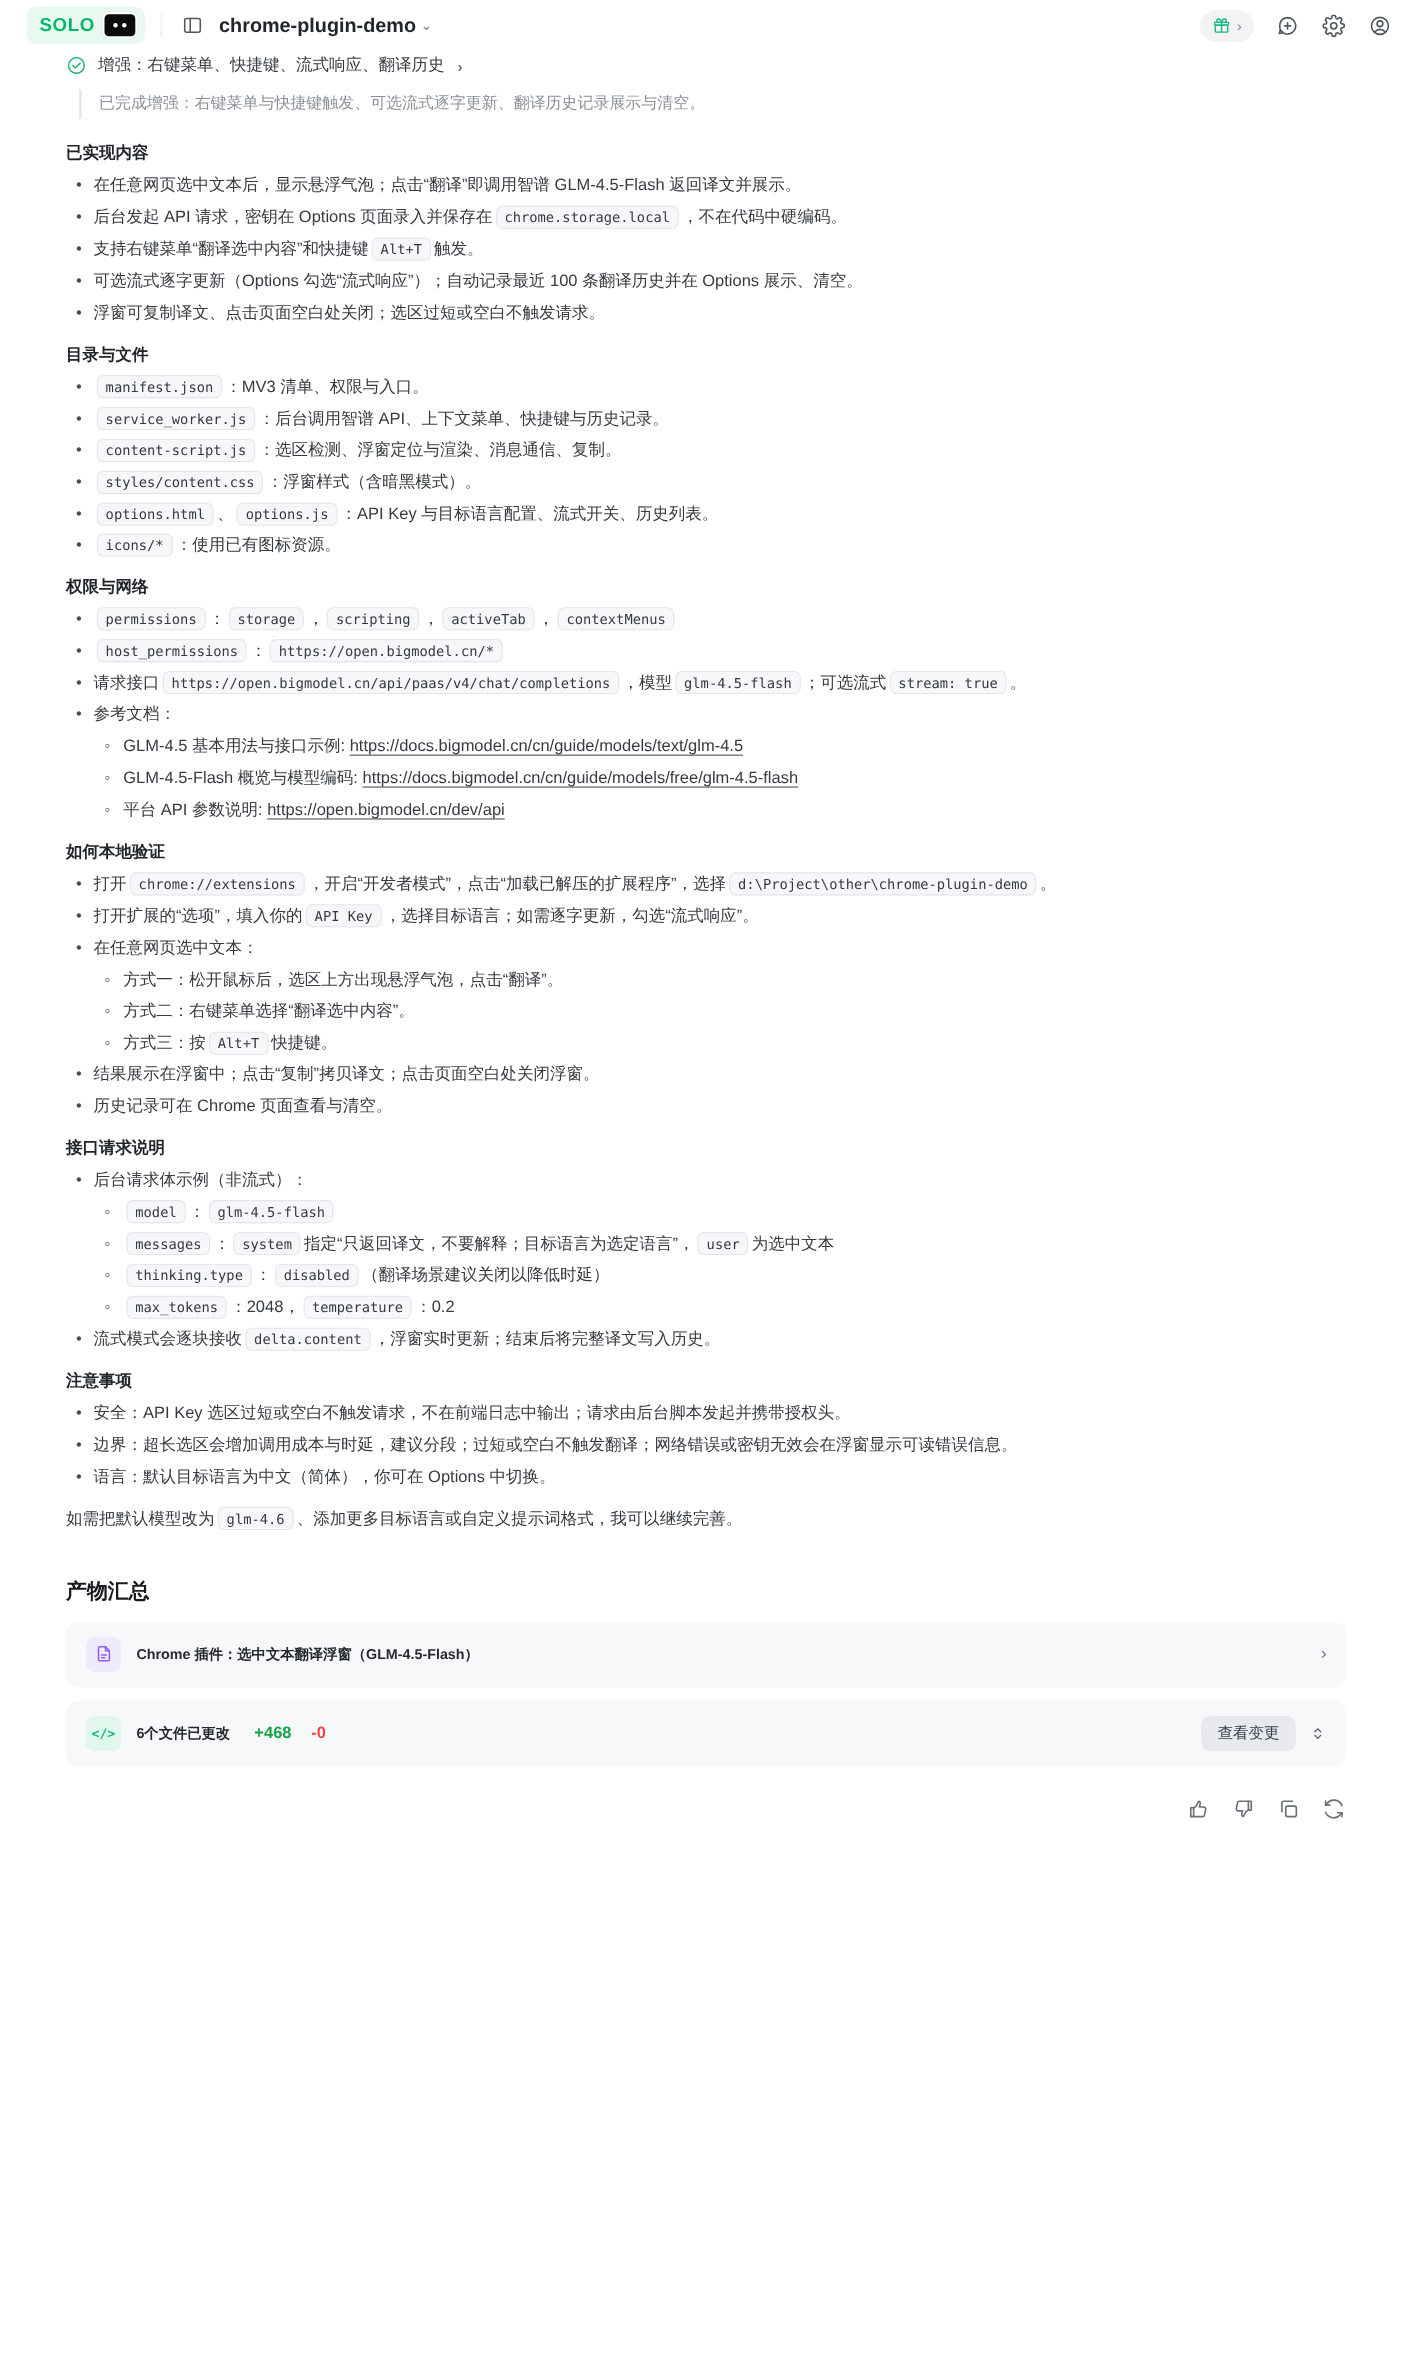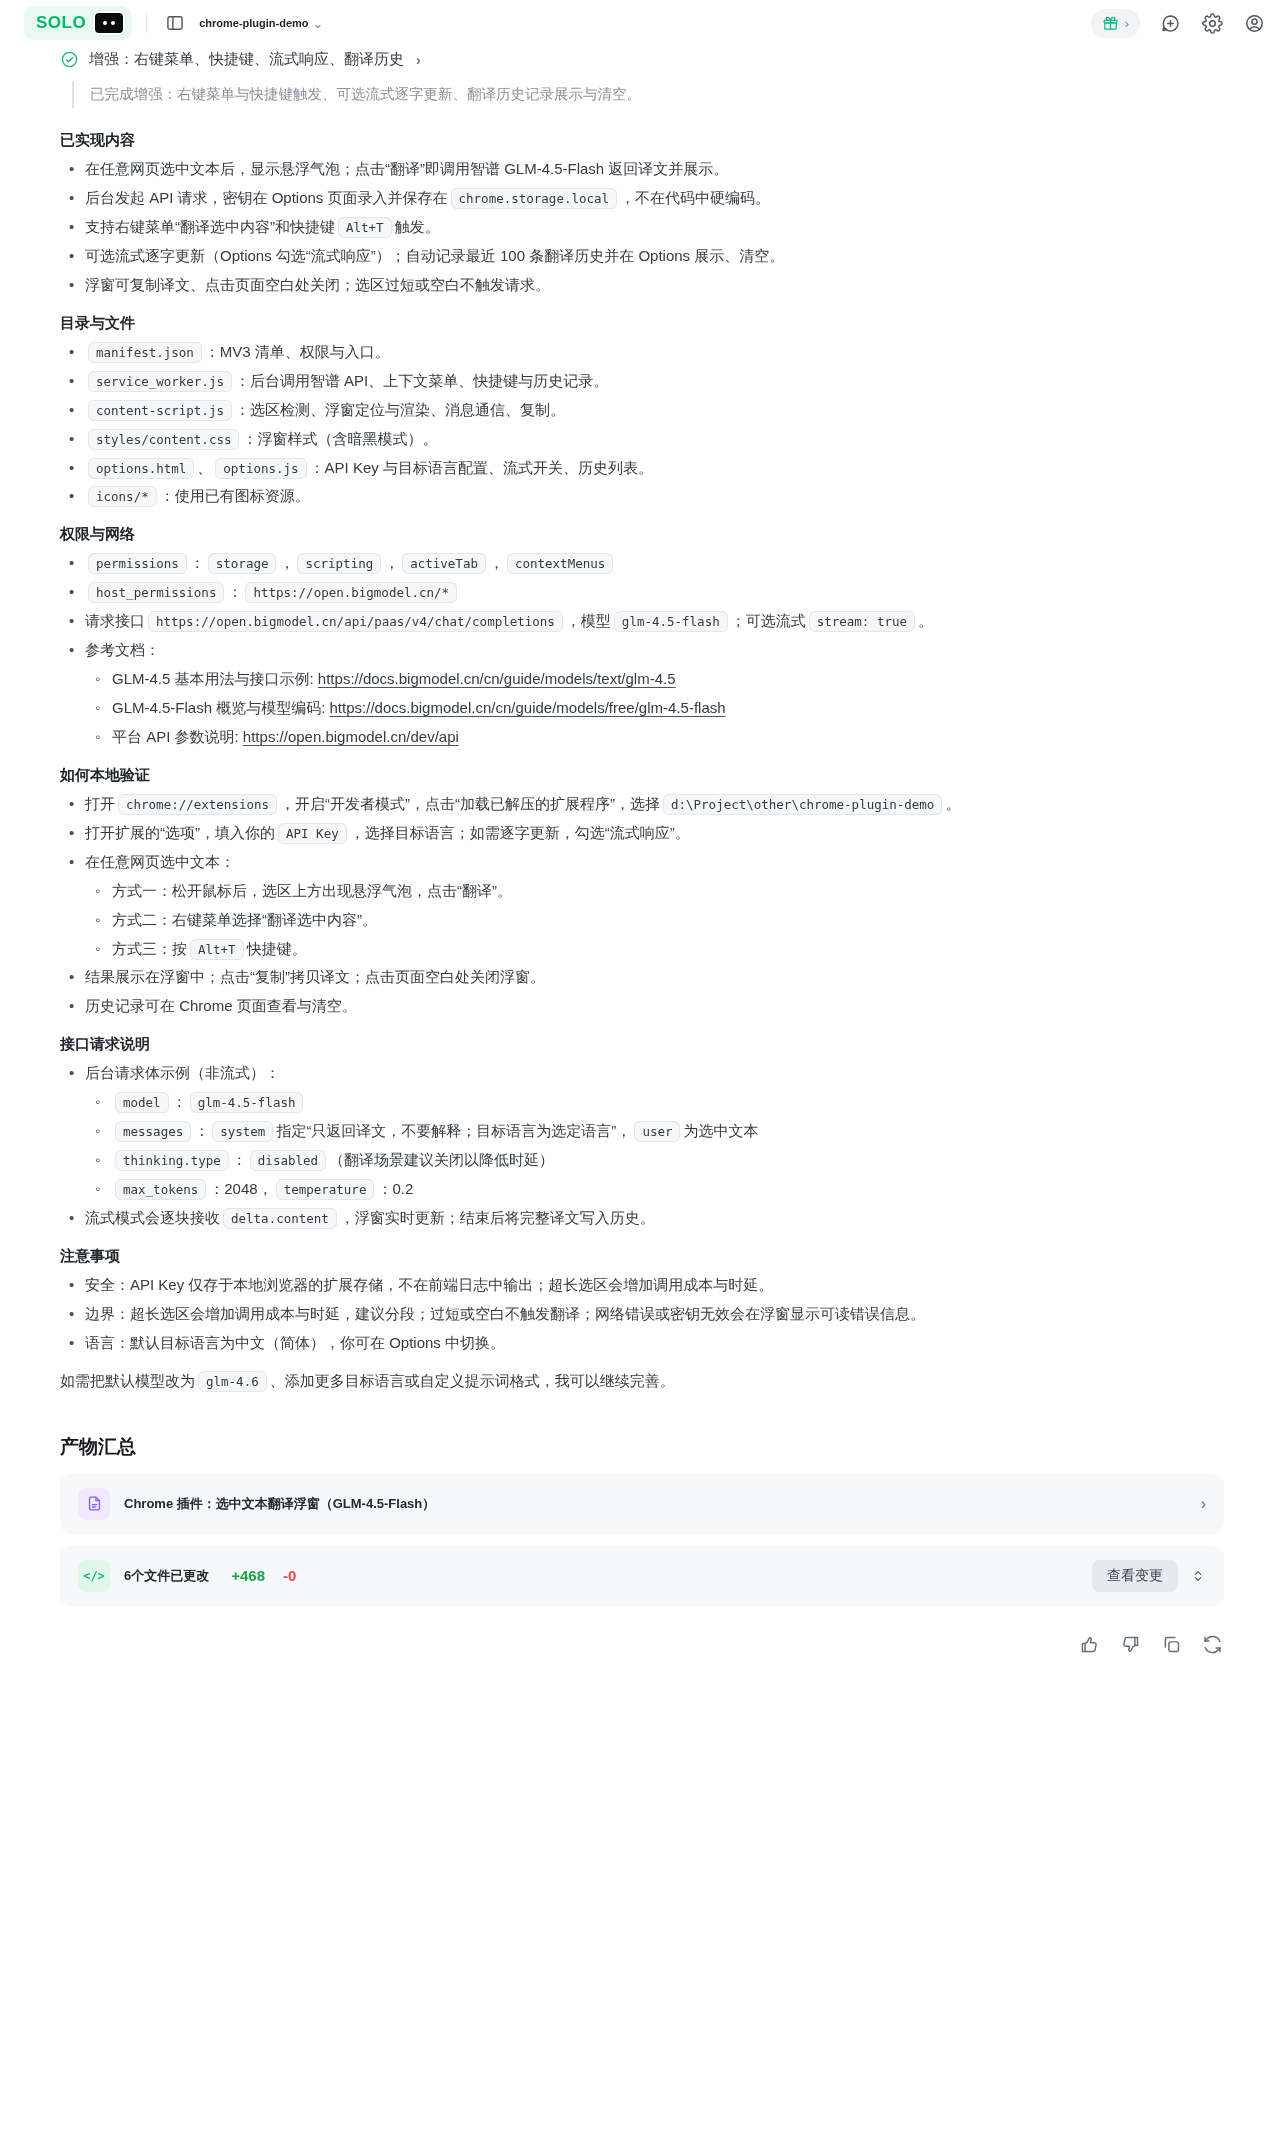--- a/index.html
+++ b/index.html
@@ -21,21 +21,21 @@
   }
   .logo-text { color: #00b86b; font-weight: 700; font-size: 17px; letter-spacing: .5px; }
   .robot-icon {
     width: 32px; height: 24px; background: #0b0b0c; border: 2px solid #fff;
     border-radius: 6px; display: flex; align-items: center; justify-content: center; gap: 4px;
     box-shadow: 0 0 0 1px #e2f1e8;
   }
   .robot-icon i { width: 4px; height: 4px; background: #fff; border-radius: 50%; display: block; }
   .tb-divider { width: 1px; height: 20px; background: #e4e7eb; margin: 0 14px; }
   .panel-btn { display: flex; align-items: center; justify-content: center; width: 28px; height: 28px; border-radius: 6px; cursor: pointer; }
-  .project-title { font-weight: 700; font-size: 11px; color: #21262c; margin: 0 4px 0 10px; }
+  .project-title { font-weight: 700; font-size: 18px; color: #21262c; margin: 0 4px 0 10px; }
   .chev { color: #7a828c; font-size: 13px; }
   .tb-right { margin-left: auto; display: flex; align-items: center; gap: 18px; }
   .gift-pill {
     display: flex; align-items: center; gap: 6px; background: #f1f3f5;
     border-radius: 16px; padding: 6px 11px; cursor: pointer;
   }
   .icon-btn { width: 24px; height: 24px; display: flex; align-items: center; justify-content: center; cursor: pointer; }
   svg.ic { stroke: #4f575f; fill: none; stroke-width: 1.7; stroke-linecap: round; stroke-linejoin: round; }
   svg.ic-green { stroke: #10b981; fill: none; stroke-width: 1.7; stroke-linecap: round; stroke-linejoin: round; }
 
@@ -211,21 +211,21 @@
           <li>后台请求体示例（非流式）：<ul class="lv2">
               <li><code class="chip">model</code>：<code class="chip">glm-4.5-flash</code></li>
               <li><code class="chip">messages</code>：<code class="chip">system</code>指定“只返回译文，不要解释；目标语言为选定语言”，<code class="chip">user</code>为选中文本</li>
               <li><code class="chip">thinking.type</code>：<code class="chip">disabled</code>（翻译场景建议关闭以降低时延）</li>
               <li><code class="chip">max_tokens</code>：2048，<code class="chip">temperature</code>：0.2</li>
             </ul></li>
           <li>流式模式会逐块接收<code class="chip">delta.content</code>，浮窗实时更新；结束后将完整译文写入历史。</li>
         </ul>
         <div class="sec-title">注意事项</div>
         <ul class="lv1">
-          <li>安全：API Key 仅存于本地浏览器的扩展存储，不在前端日志中输出；超长选区会增加调用成本与时延。</li>
+          <li>安全：API Key 选区过短或空白不触发请求，不在前端日志中输出；请求由后台脚本发起并携带授权头。</li>
           <li>边界：超长选区会增加调用成本与时延，建议分段；过短或空白不触发翻译；网络错误或密钥无效会在浮窗显示可读错误信息。</li>
           <li>语言：默认目标语言为中文（简体），你可在 Options 中切换。</li>
         </ul>
       </div>
     <div class="closing" id="closing">如需把默认模型改为<code class="chip">glm-4.6</code>、添加更多目标语言或自定义提示词格式，我可以继续完善。</div>
   </div>
 
   <div class="artifacts-heading">产物汇总</div>
 
   <div class="card">

